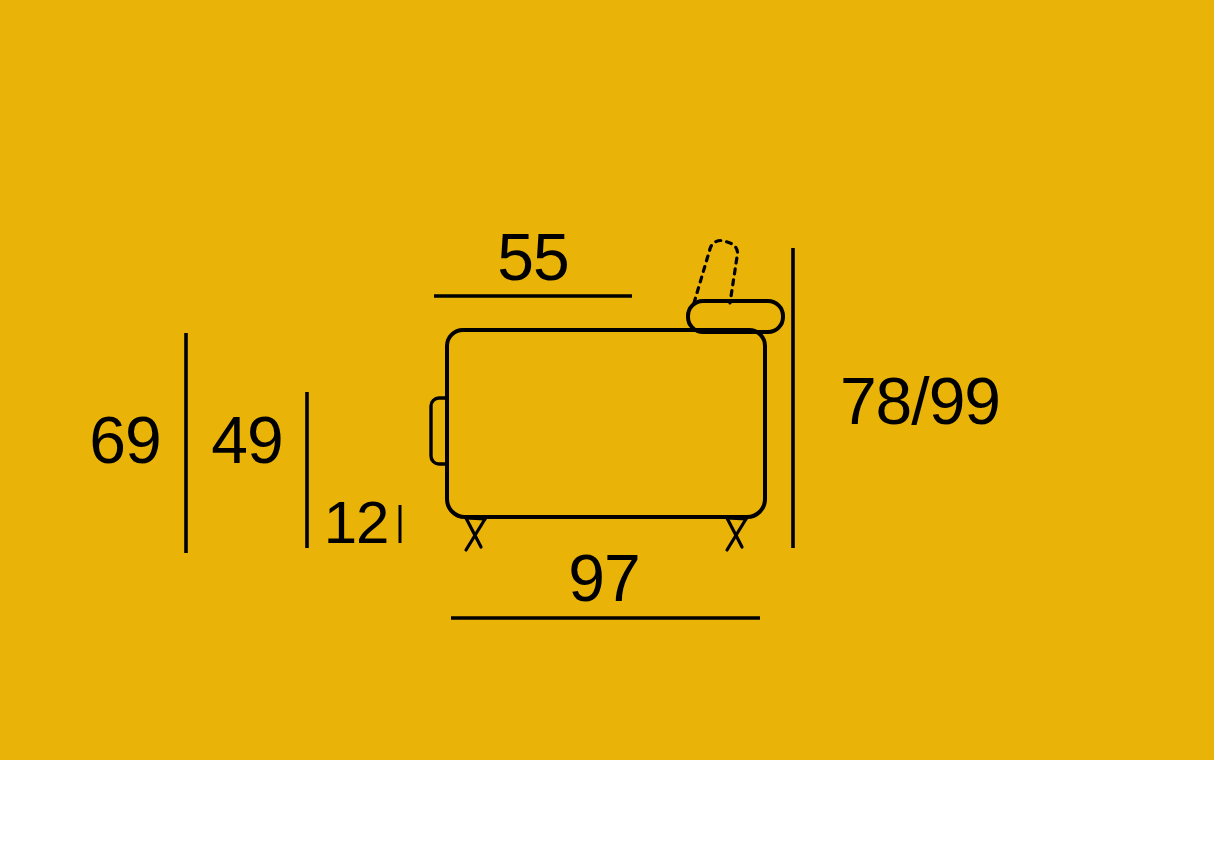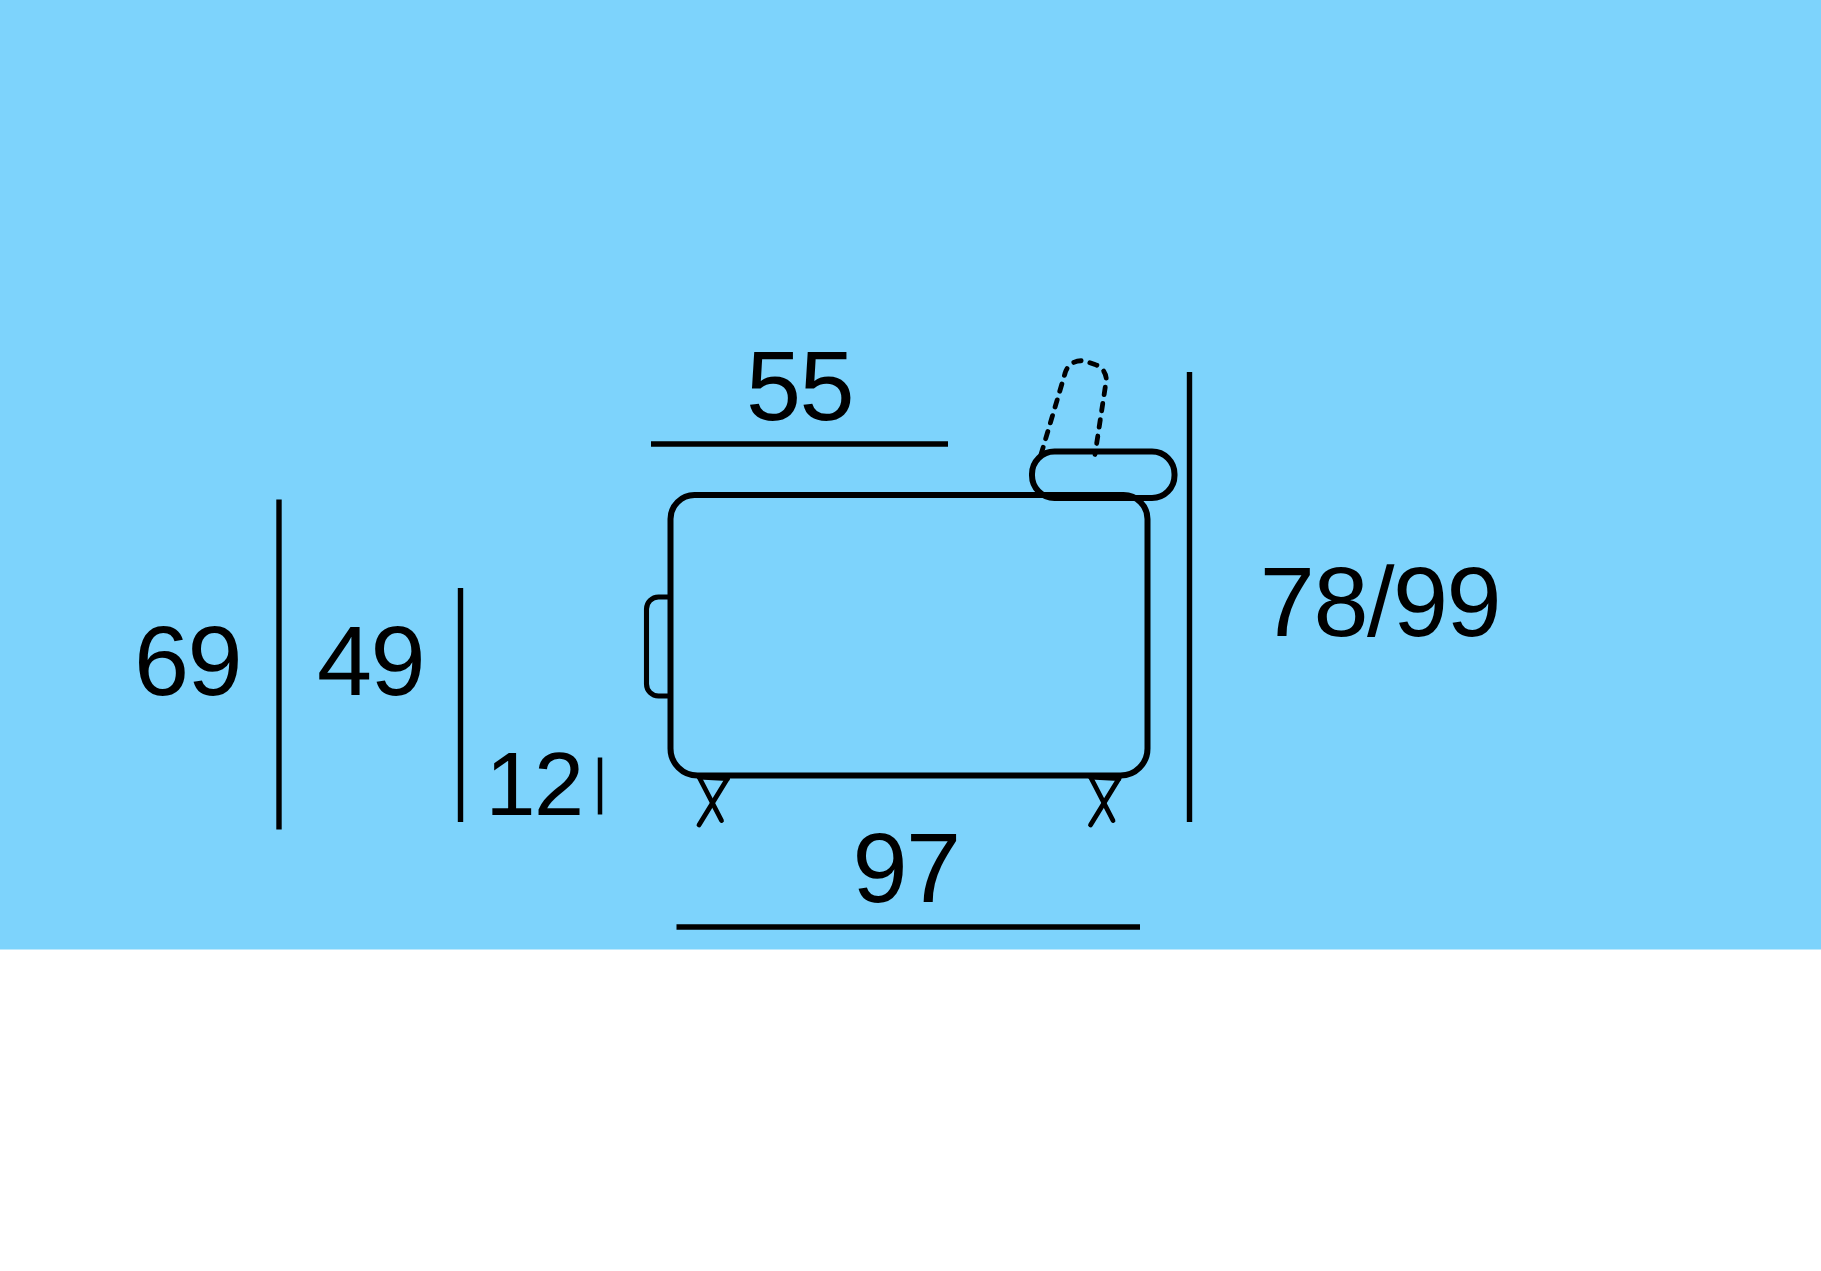--- a/index.html
+++ b/index.html
@@ -9,22 +9,22 @@
   }
   body {
     width: 1214px;
     height: 847px;
     font-family: "Liberation Sans", sans-serif;
     overflow: hidden;
   }
   #drawing-root {
     position: relative;
     width: 1214px;
-    height: 633px;
-    background: #7dd3fc;
+    height: 760px;
+    background: #eab308;
   }
   #tech-svg {
     position: absolute;
     top: 0;
     left: 0;
     width: 1214px;
     height: 847px;
     display: block;
   }
   .dim-text {

